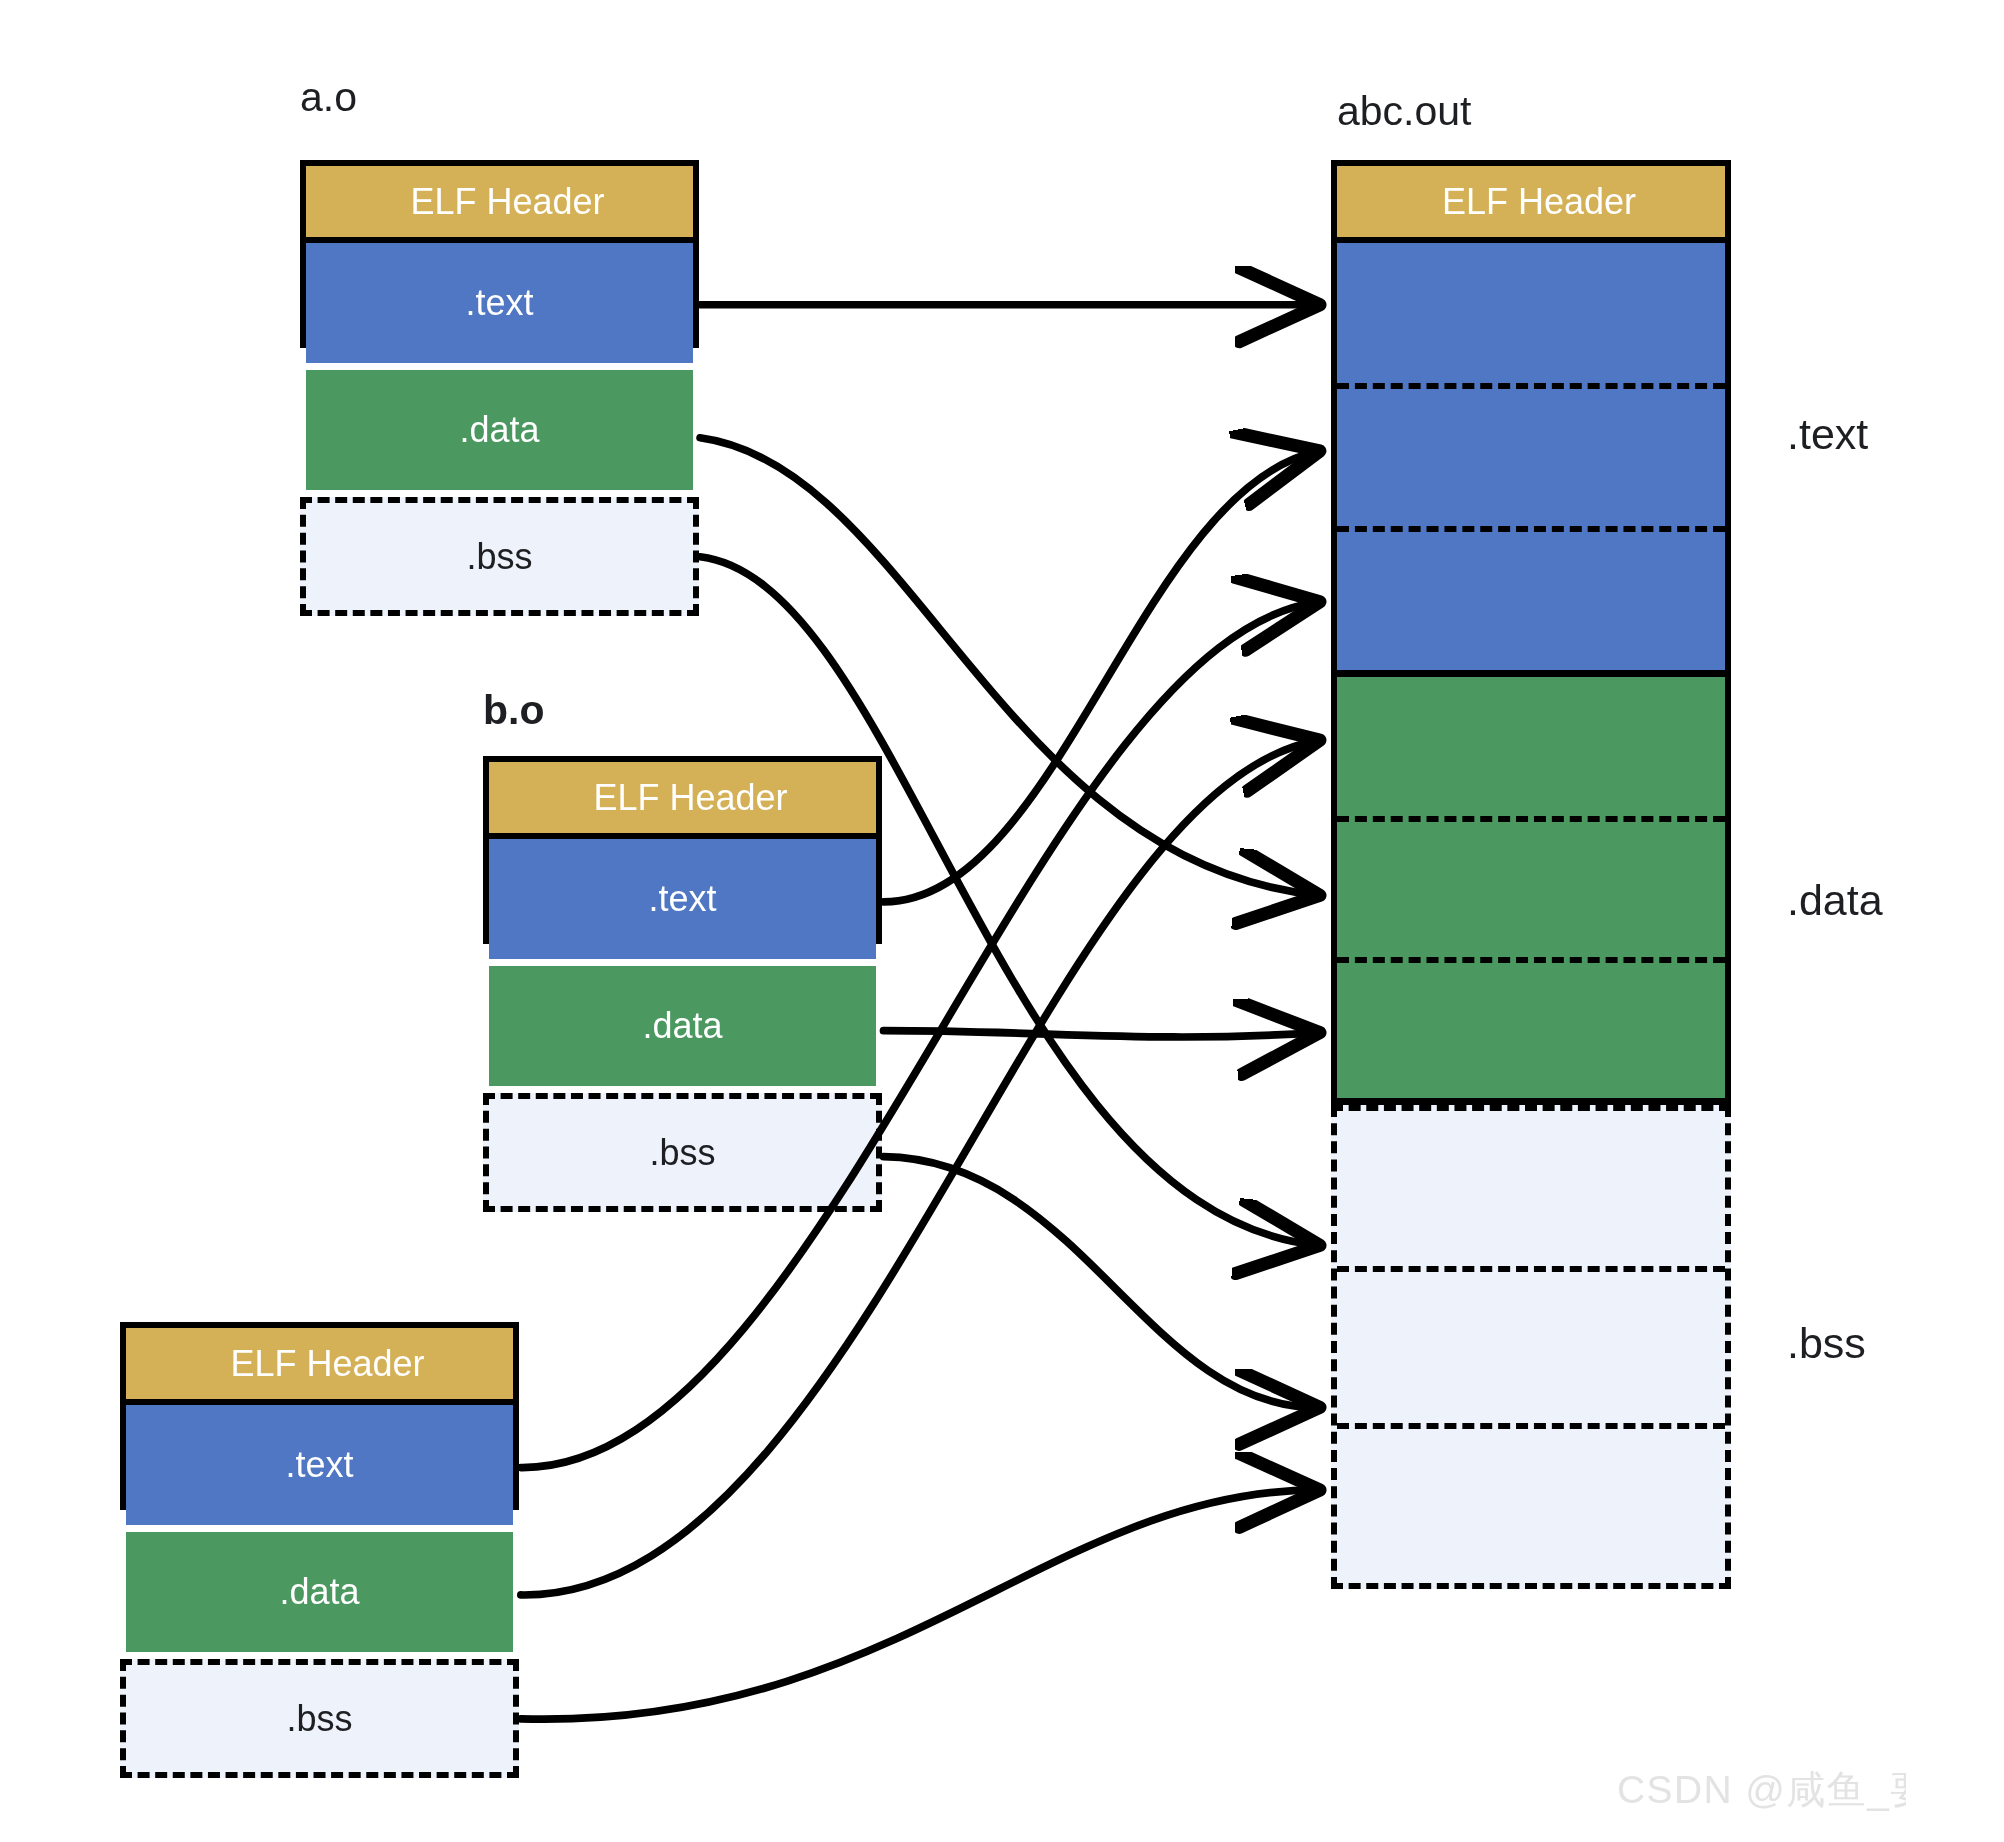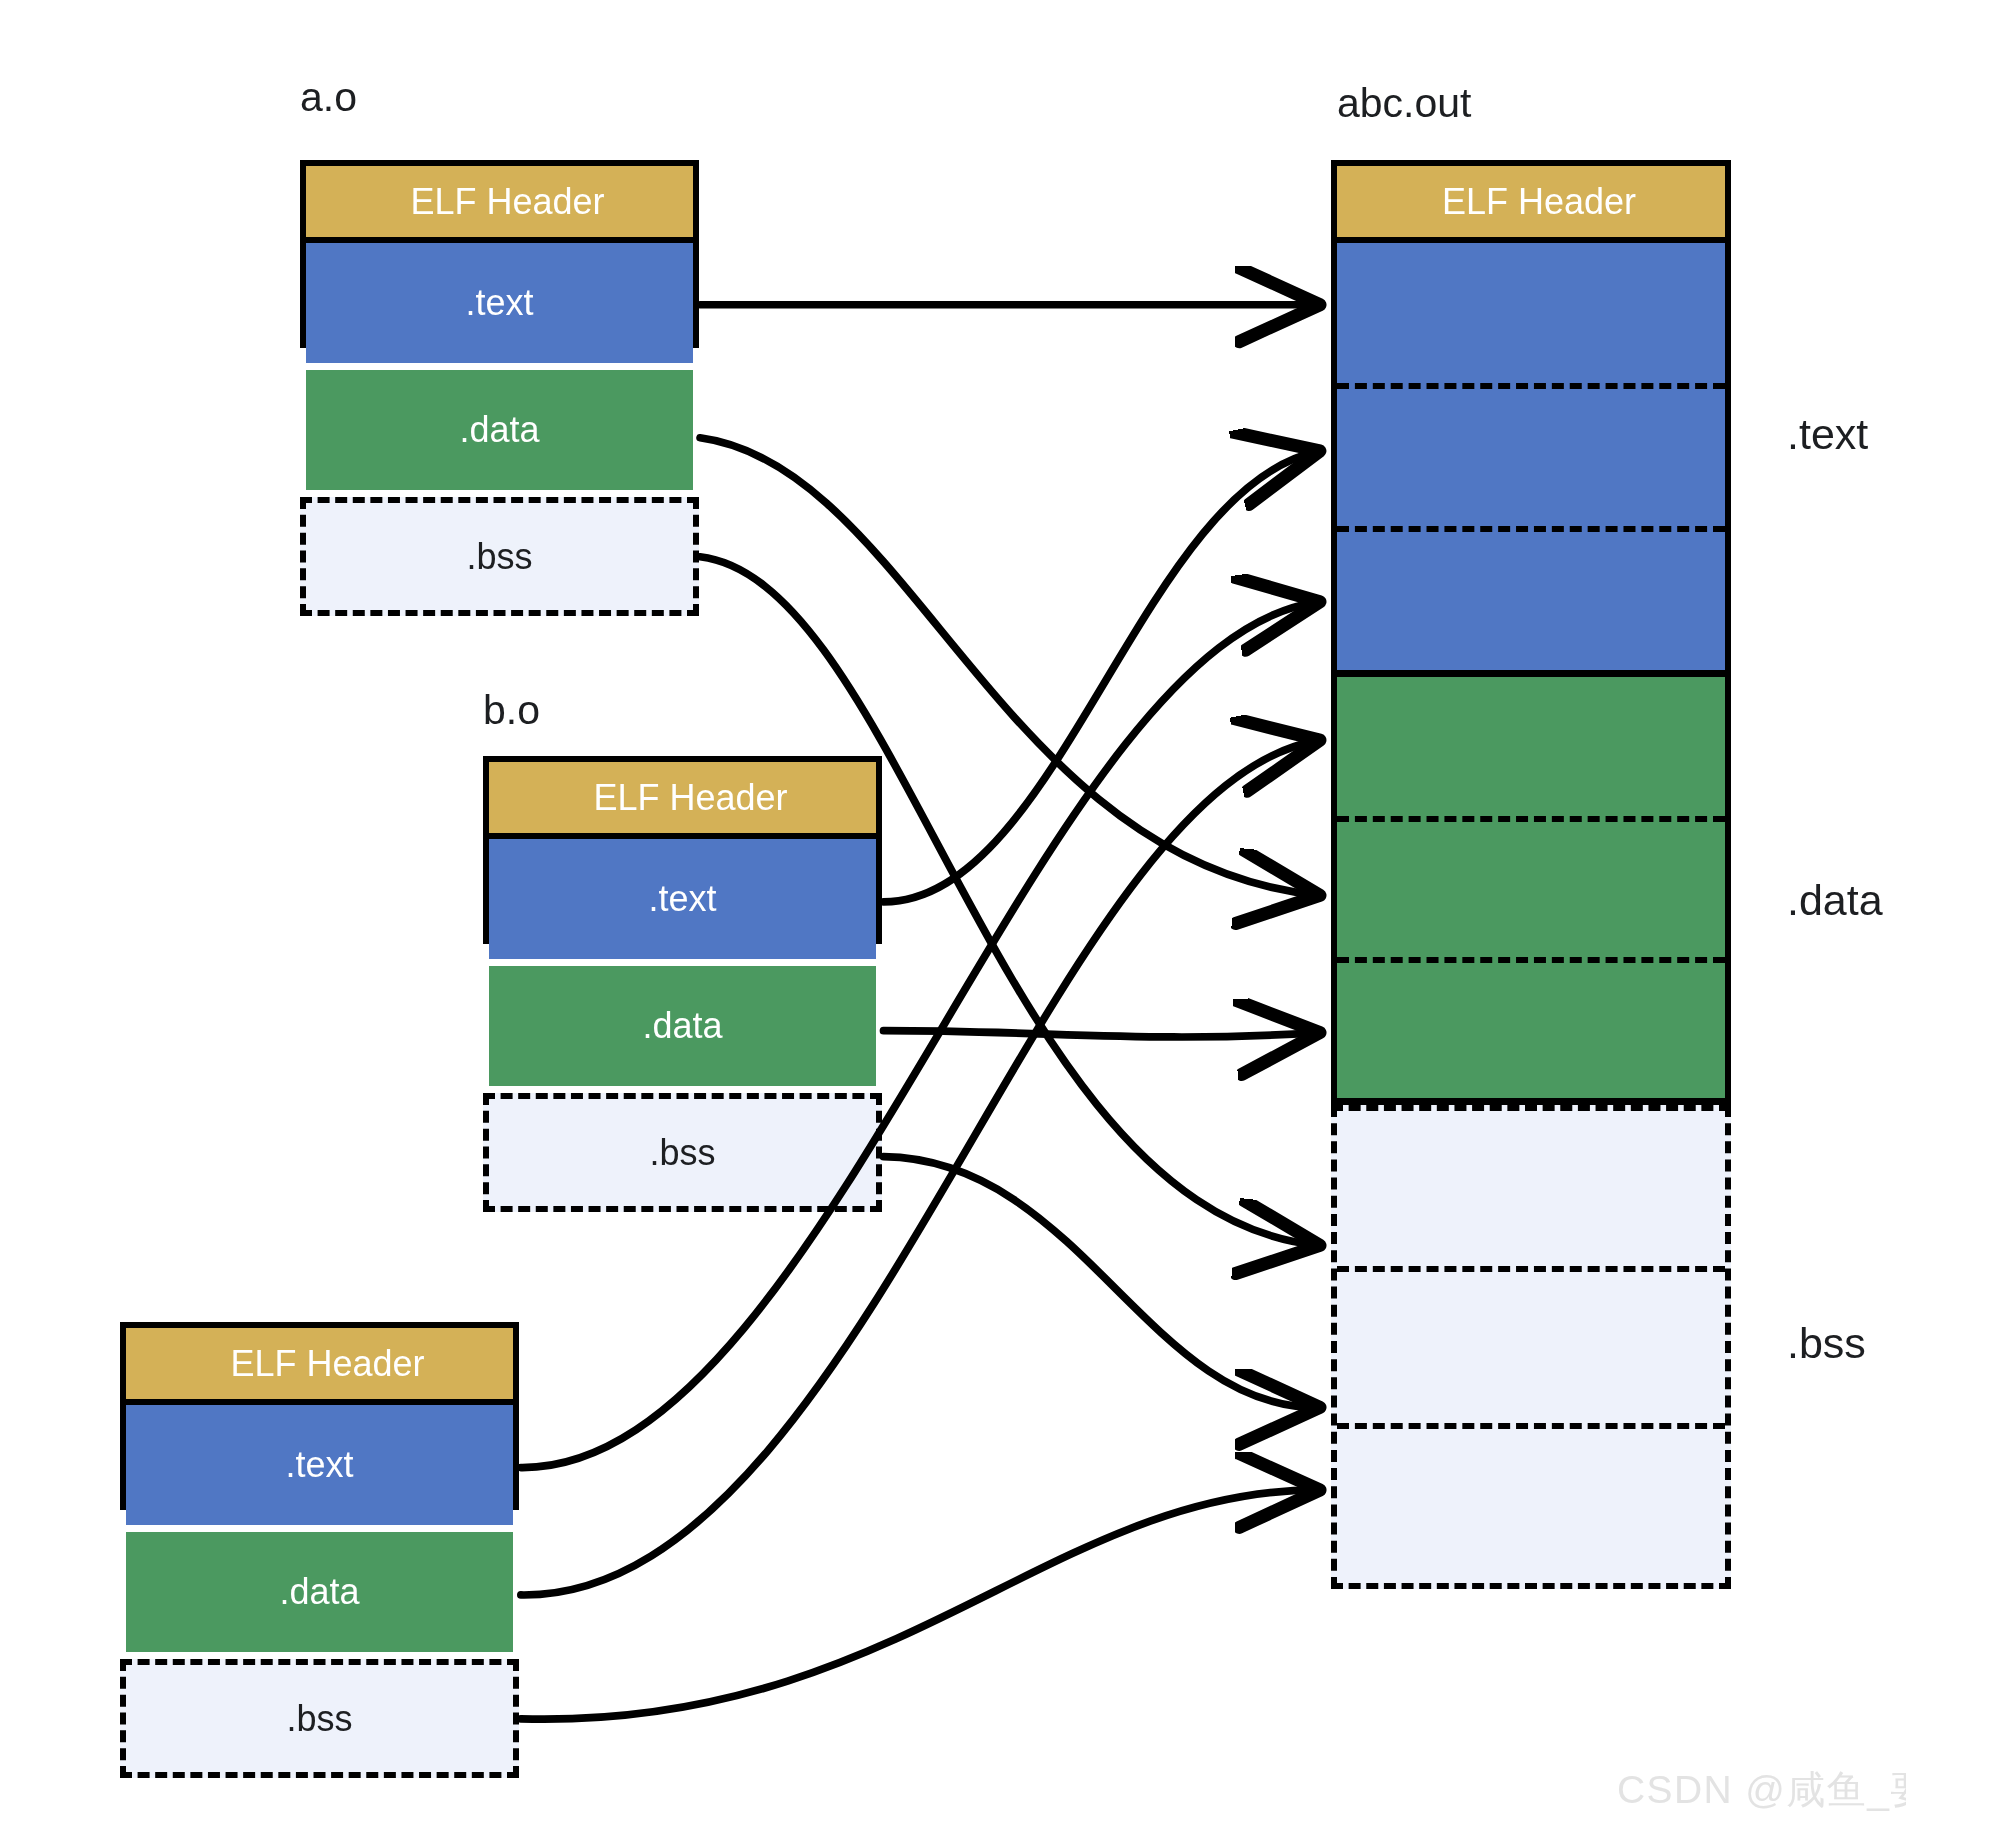--- a/index.html
+++ b/index.html
@@ -140,21 +140,21 @@
     <div class="solid-group" style="left:300px; top:160px; width:399px; height:188px;">
       <div class="seg header" style="height:71px;">ELF Header</div>
       <div class="seg text" style="height:120px;">.text</div>
       <div class="seg data" style="height:120px;">.data</div>
     </div>
 
     <div class="bss-box" style="left:300px; top:497px; width:399px; height:119px;">.bss</div>
   </div>
 
   <div class="objfile">
-    <div class="obj-title" style="left:483px; top:690px;">b.o</div>
+    <div class="obj-title" style="left:483px; top:690px;font-weight:bold;">b.o</div>
 
     <div class="solid-group" style="left:483px; top:756px; width:399px; height:188px;">
       <div class="seg header" style="height:71px;">ELF Header</div>
       <div class="seg text" style="height:120px;">.text</div>
       <div class="seg data" style="height:120px;">.data</div>
     </div>
 
     <div class="bss-box" style="left:483px; top:1093px; width:399px; height:119px;">.bss</div>
   </div>
 
@@ -164,21 +164,21 @@
     <div class="solid-group" style="left:120px; top:1322px; width:399px; height:188px;">
       <div class="seg header" style="height:71px;">ELF Header</div>
       <div class="seg text" style="height:120px;">.text</div>
       <div class="seg data" style="height:120px;">.data</div>
     </div>
 
     <div class="bss-box" style="left:120px; top:1659px; width:399px; height:119px;">.bss</div>
   </div>
 
   <div class="objfile">
-    <div class="obj-title" style="left:1337px; top:83px;">abc.out</div>
+    <div class="obj-title" style="left:1337px; top:91px;">abc.out</div>
 
     <div class="out-solid" style="left:1331px; top:160px; width:400px; height:945px;">
       <div class="seg header" style="height:71px;">ELF Header</div>
 
       <div class="out-region text" style="height:427px;">
         <div class="out-divider" style="top:140px;"></div>
         <div class="out-divider" style="top:283px;"></div>
       </div>
 
       <div class="out-region data" style="height:421px;">

